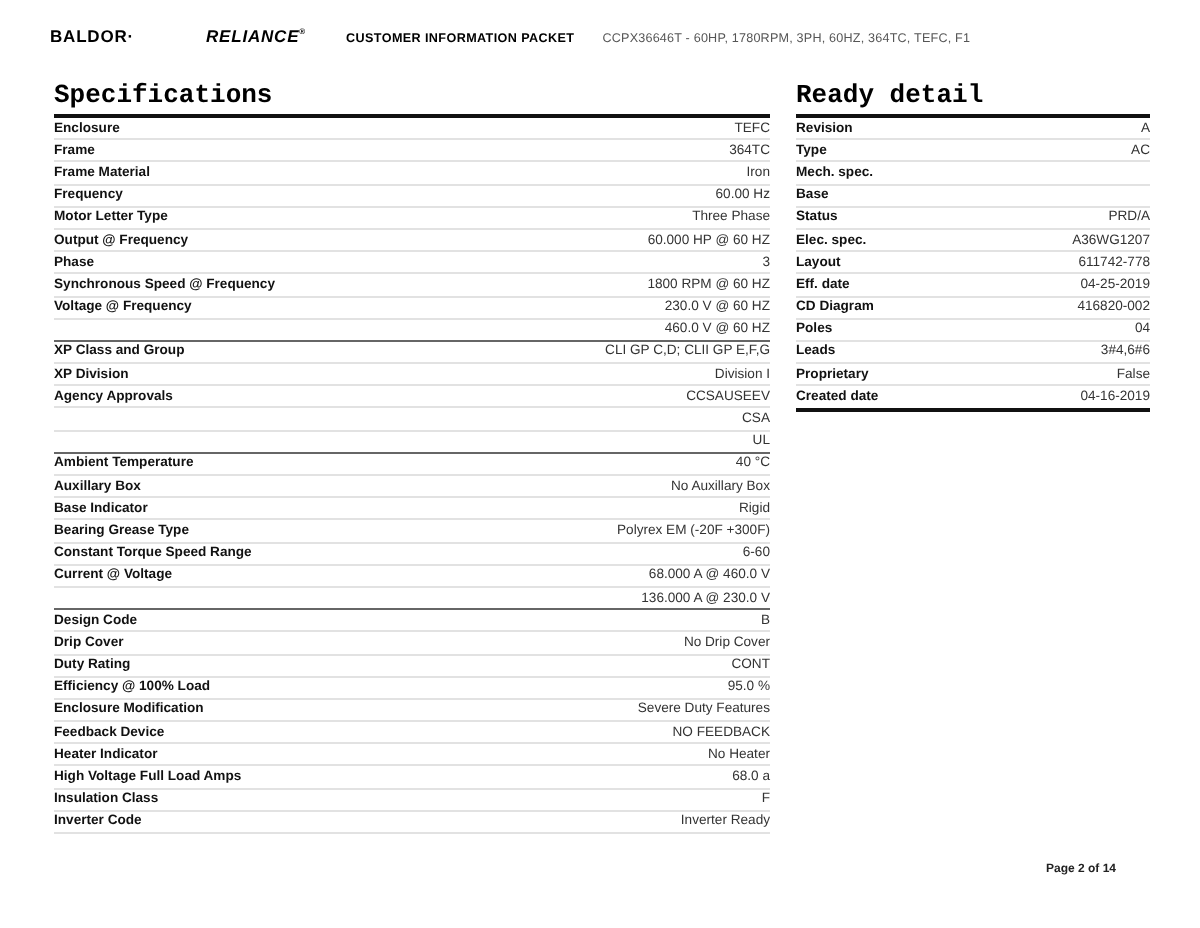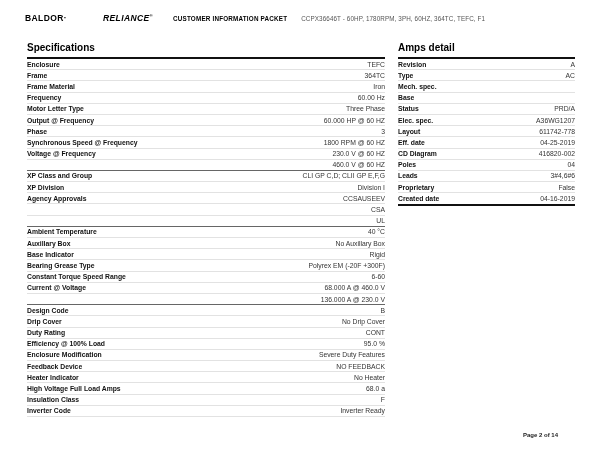--- a/index.html
+++ b/index.html
@@ -14,21 +14,21 @@
   .hdr { position:absolute; left:25px; top:13px; right:25px; display:flex; align-items:baseline; }
   .brand { font-size:8.5px; font-weight:bold; letter-spacing:0.4px; color:#000; white-space:nowrap; }
   .brand .italic { font-style:italic;margin-left:36px; }
   .brand sup { font-size:4px; vertical-align:super; }
   .doc-title { margin-left:20px; font-size:6.3px; font-weight:bold; letter-spacing:0.2px; color:#000; white-space:nowrap; }
   .product-line { margin-left:14px; font-size:6.3px; color:#555; letter-spacing:0.1px; white-space:nowrap; }
 
   
   .col-left  { position:absolute; left:27px;  top:44px; width:358px; }
   .col-right { position:absolute; left:398px; top:44px; width:177px; }
-  .sec-title { margin:0 0 5px 0; font-size:10px; line-height:8px; font-weight:bold; color:#000; }
+  .sec-title { margin:0 0 5px 0; font-size:13px; line-height:8px; font-weight:bold; color:#000;font-family:Liberation Mono, monospace; }
 
   .spec-table { border-top:2px solid #111; }
   .line {
     display:flex; justify-content:space-between; align-items:center;
     height:11.2px; border-bottom:1px solid #e2e2e2; box-sizing:border-box;
   }
   .line.group-end { border-bottom:1px solid #666; }
   .label { font-weight:bold; font-size:6.8px; color:#111; white-space:nowrap; }
   .value { font-size:6.8px; color:#333; text-align:right; white-space:nowrap; }
   .col-right .spec-table { border-bottom:2px solid #111; }
@@ -176,21 +176,21 @@
           <span class="value">F</span>
         </div>
         <div class="line">
           <span class="label">Inverter Code</span>
           <span class="value">Inverter Ready</span>
         </div>
       </div>
   </section>
 
   <section class="col-right">
-    <h2 class="sec-title">Amps detail</h2>
+    <h2 class="sec-title">Ready detail</h2>
     <div class="spec-table">
         <div class="line">
           <span class="label">Revision</span>
           <span class="value">A</span>
         </div>
         <div class="line">
           <span class="label">Type</span>
           <span class="value">AC</span>
         </div>
         <div class="line">

